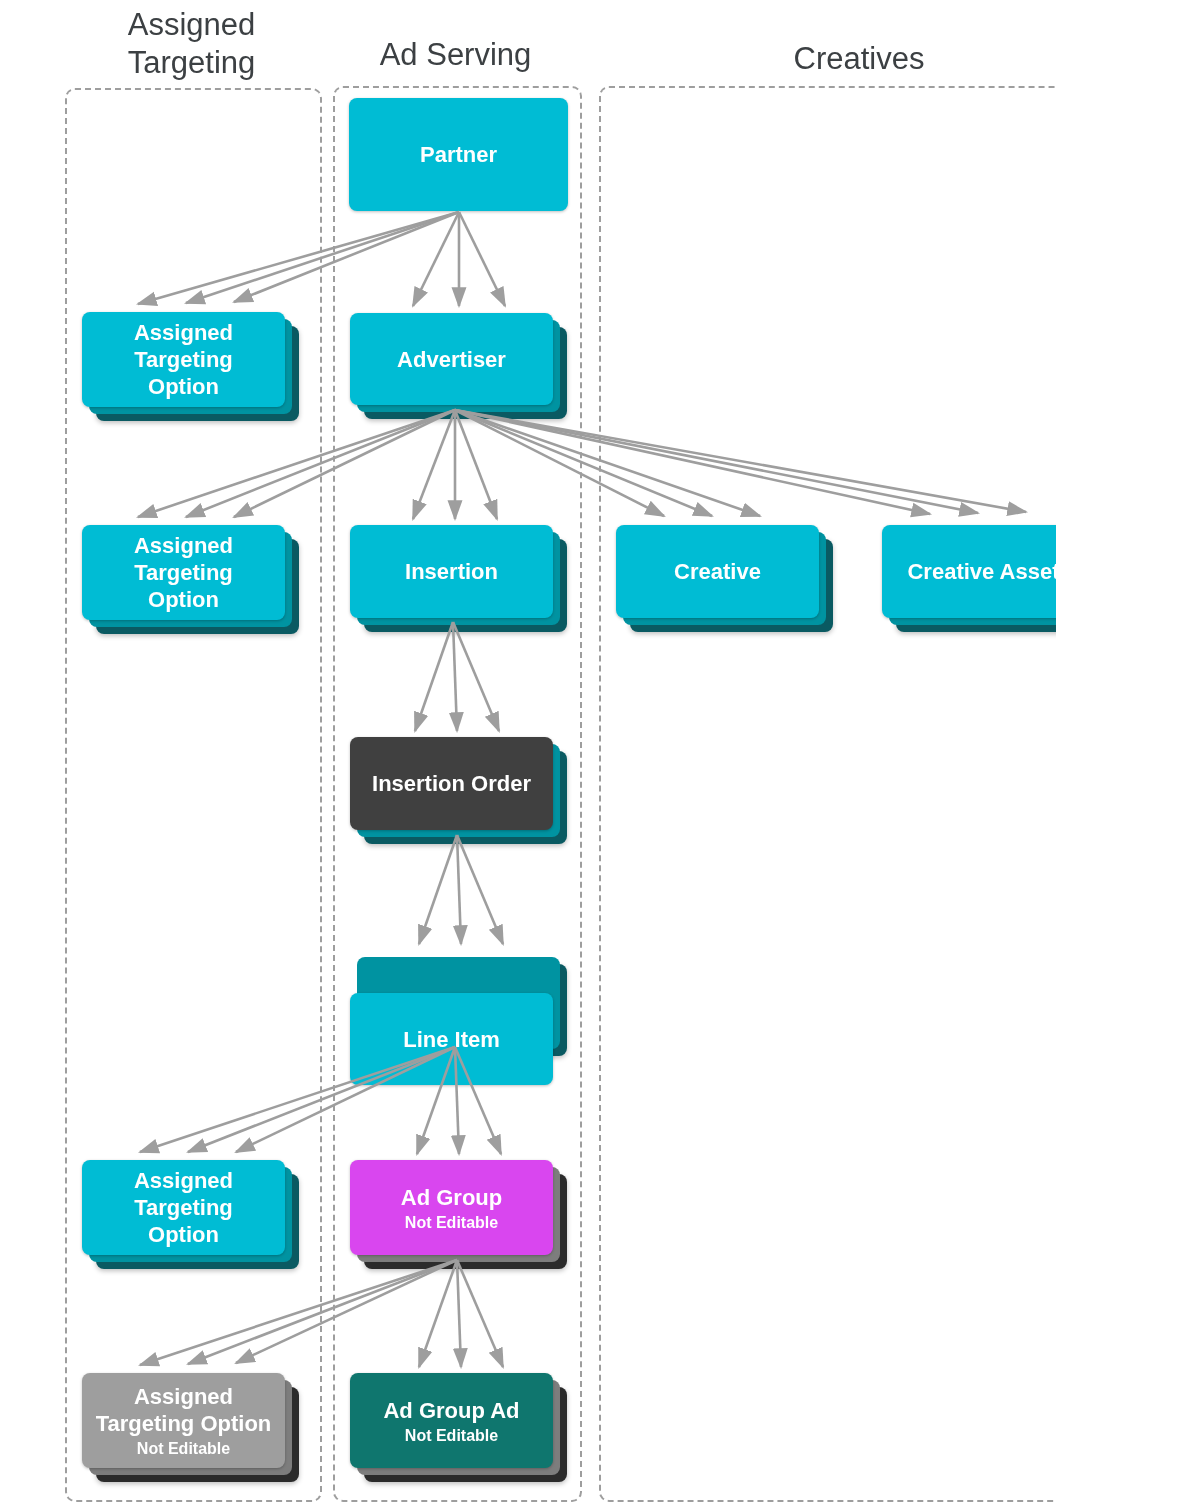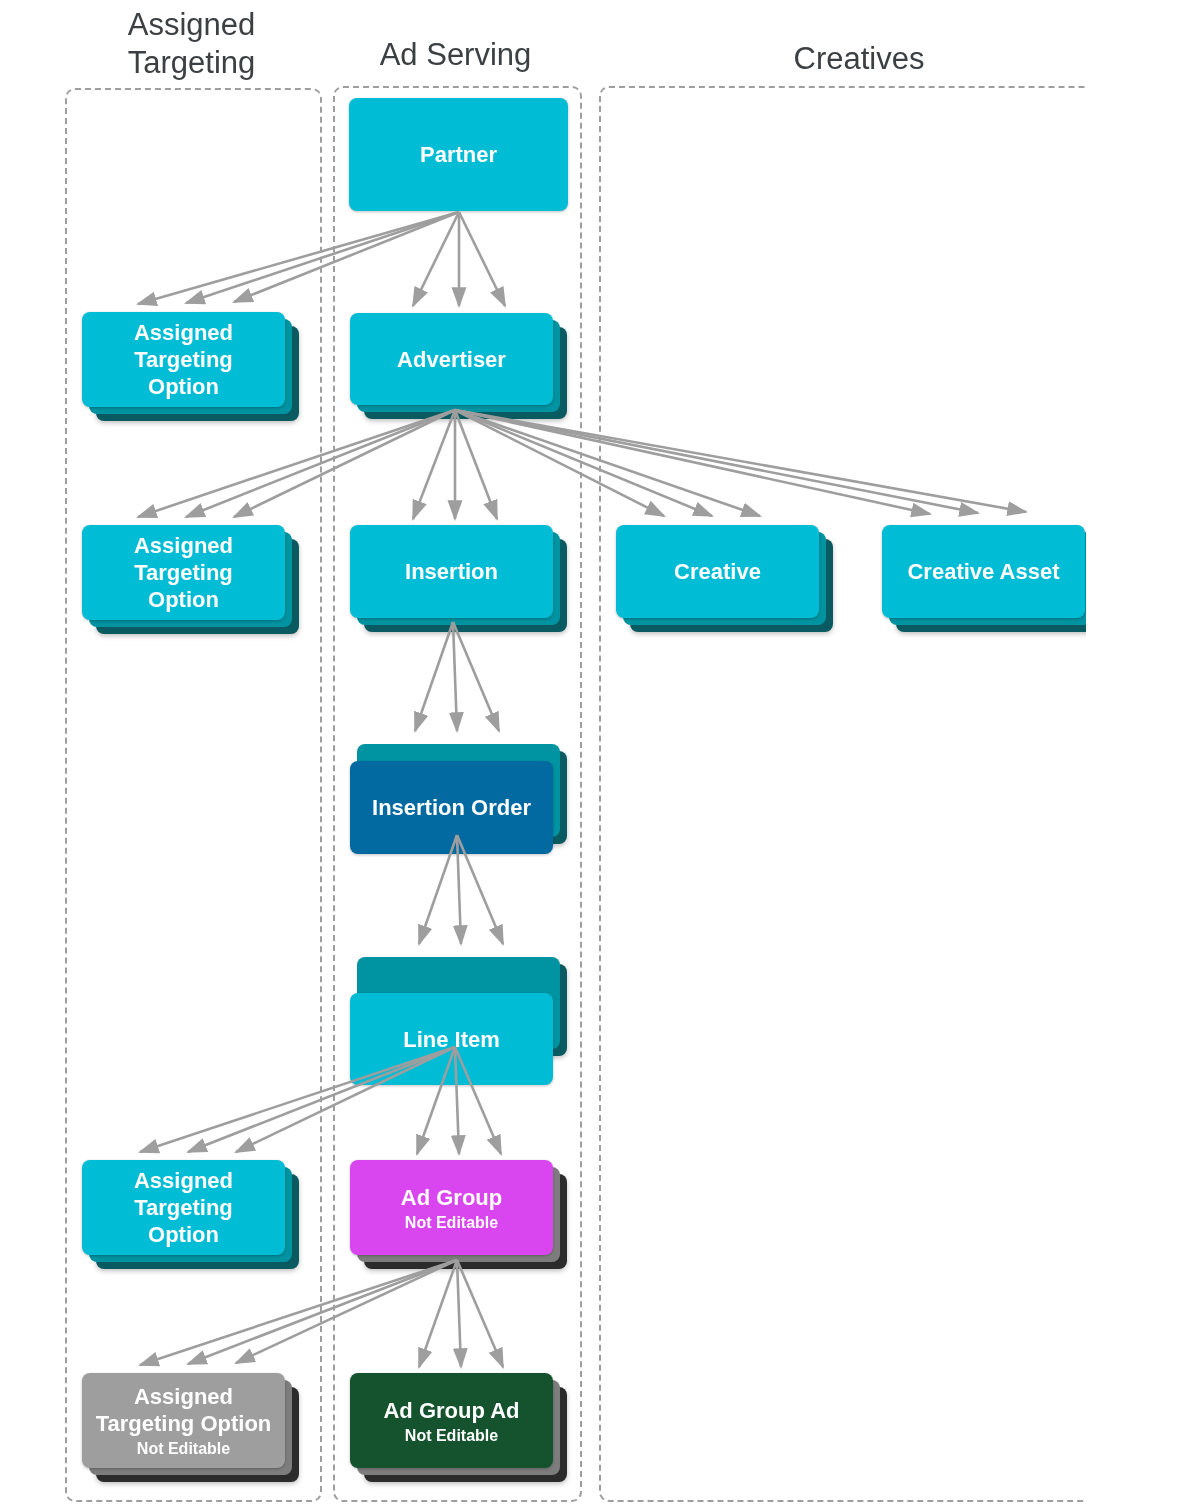--- a/index.html
+++ b/index.html
@@ -1,17 +1,17 @@
 <!DOCTYPE html>
 <html><head>
 <meta charset="utf-8">
 <style>
   html,body{margin:0;padding:0;background:#ffffff;}
   body{font-family:"Liberation Sans",sans-serif;}
-  #stage{position:relative;width:1056px;height:1508px;background:#ffffff;overflow:hidden;padding-left:30px;}
+  #stage{position:relative;width:1056px;height:1508px;background:#ffffff;overflow:hidden;}
 
   .col-box{position:absolute;border:2px dashed var(--dash,#9e9e9e);border-radius:10px;background:transparent;}
   .c1{left:65px;top:88px;width:253px;height:1410px;}
   .c2{left:333px;top:86px;width:245px;height:1412px;}
   .c3{left:599px;top:86px;width:520px;height:1412px;}
 
   .col-header{position:absolute;color:var(--headtx,#3c4043);font-size:31px;line-height:38px;
               text-align:center;font-weight:400;}
   .h1{left:65px;top:6px;width:253px;}
   .h2{left:333px;top:36px;width:245px;}
@@ -112,21 +112,21 @@
         <div class="shadow s1" style="background: rgb(0, 147, 161);"></div>
         <div class="face" style="background: rgb(0, 188, 212); color: rgb(255, 255, 255);">
           <div>
             <div>Creative Asset</div>
           </div>
         </div>
       </div>
       <div class="node" style="left: 350px; top: 737px; width: 203px; height: 93px;">
         <div class="shadow s2" style="background: rgb(10, 90, 98);"></div>
         <div class="shadow s1" style="background: rgb(0, 147, 161);"></div>
-        <div class="face" style="background: #0369a1; color: rgb(255, 255, 255); margin-top: 24px;">
+        <div class="face" style="background: #404040; color: rgb(255, 255, 255);">
           <div>
             <div>Insertion Order</div>
           </div>
         </div>
       </div>
       <div class="node" style="left: 350px; top: 950px; width: 203px; height: 92px;">
         <div class="shadow s2" style="background: rgb(10, 90, 98);"></div>
         <div class="shadow s1" style="background: rgb(0, 147, 161);"></div>
         <div class="face" style="background: rgb(0, 188, 212); color: rgb(255, 255, 255); margin-top: 43px;">
           <div>
@@ -162,21 +162,21 @@
           <div>
             <div>Assigned</div>
             <div>Targeting Option</div>
           </div>
           <div class="sub">Not Editable</div>
         </div>
       </div>
       <div class="node" style="left: 350px; top: 1373px; width: 203px; height: 95px;">
         <div class="shadow s2" style="background: rgb(43, 43, 43);"></div>
         <div class="shadow s1" style="background: rgb(125, 125, 125);"></div>
-        <div class="face" style="background: #14532d; color: rgb(255, 255, 255);">
+        <div class="face" style="background: #0f766e; color: rgb(255, 255, 255);">
           <div>
             <div>Ad Group Ad</div>
           </div>
           <div class="sub">Not Editable</div>
         </div>
       </div>
     </div>
 
   <svg id="edges" xmlns="http://www.w3.org/2000/svg">
       <defs>

